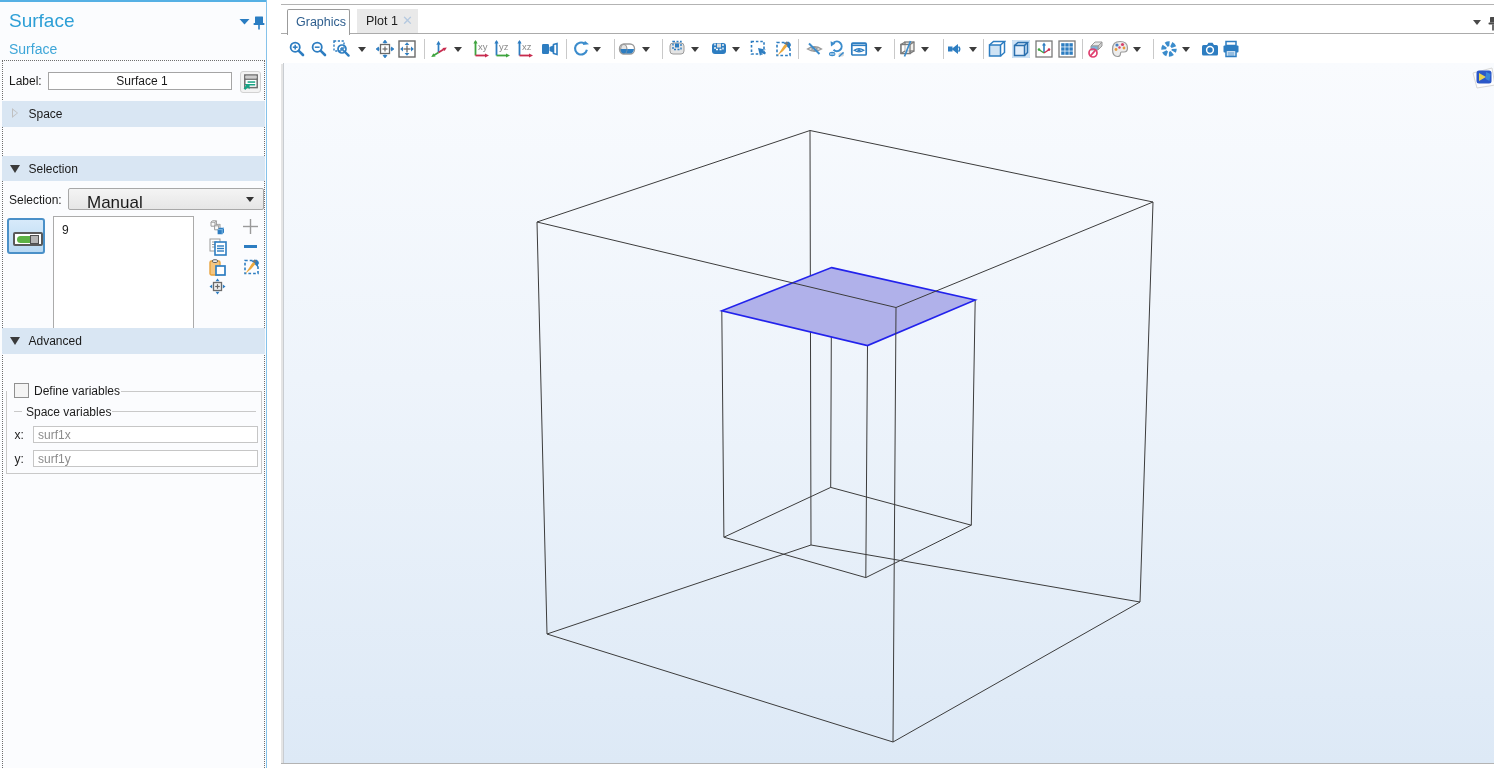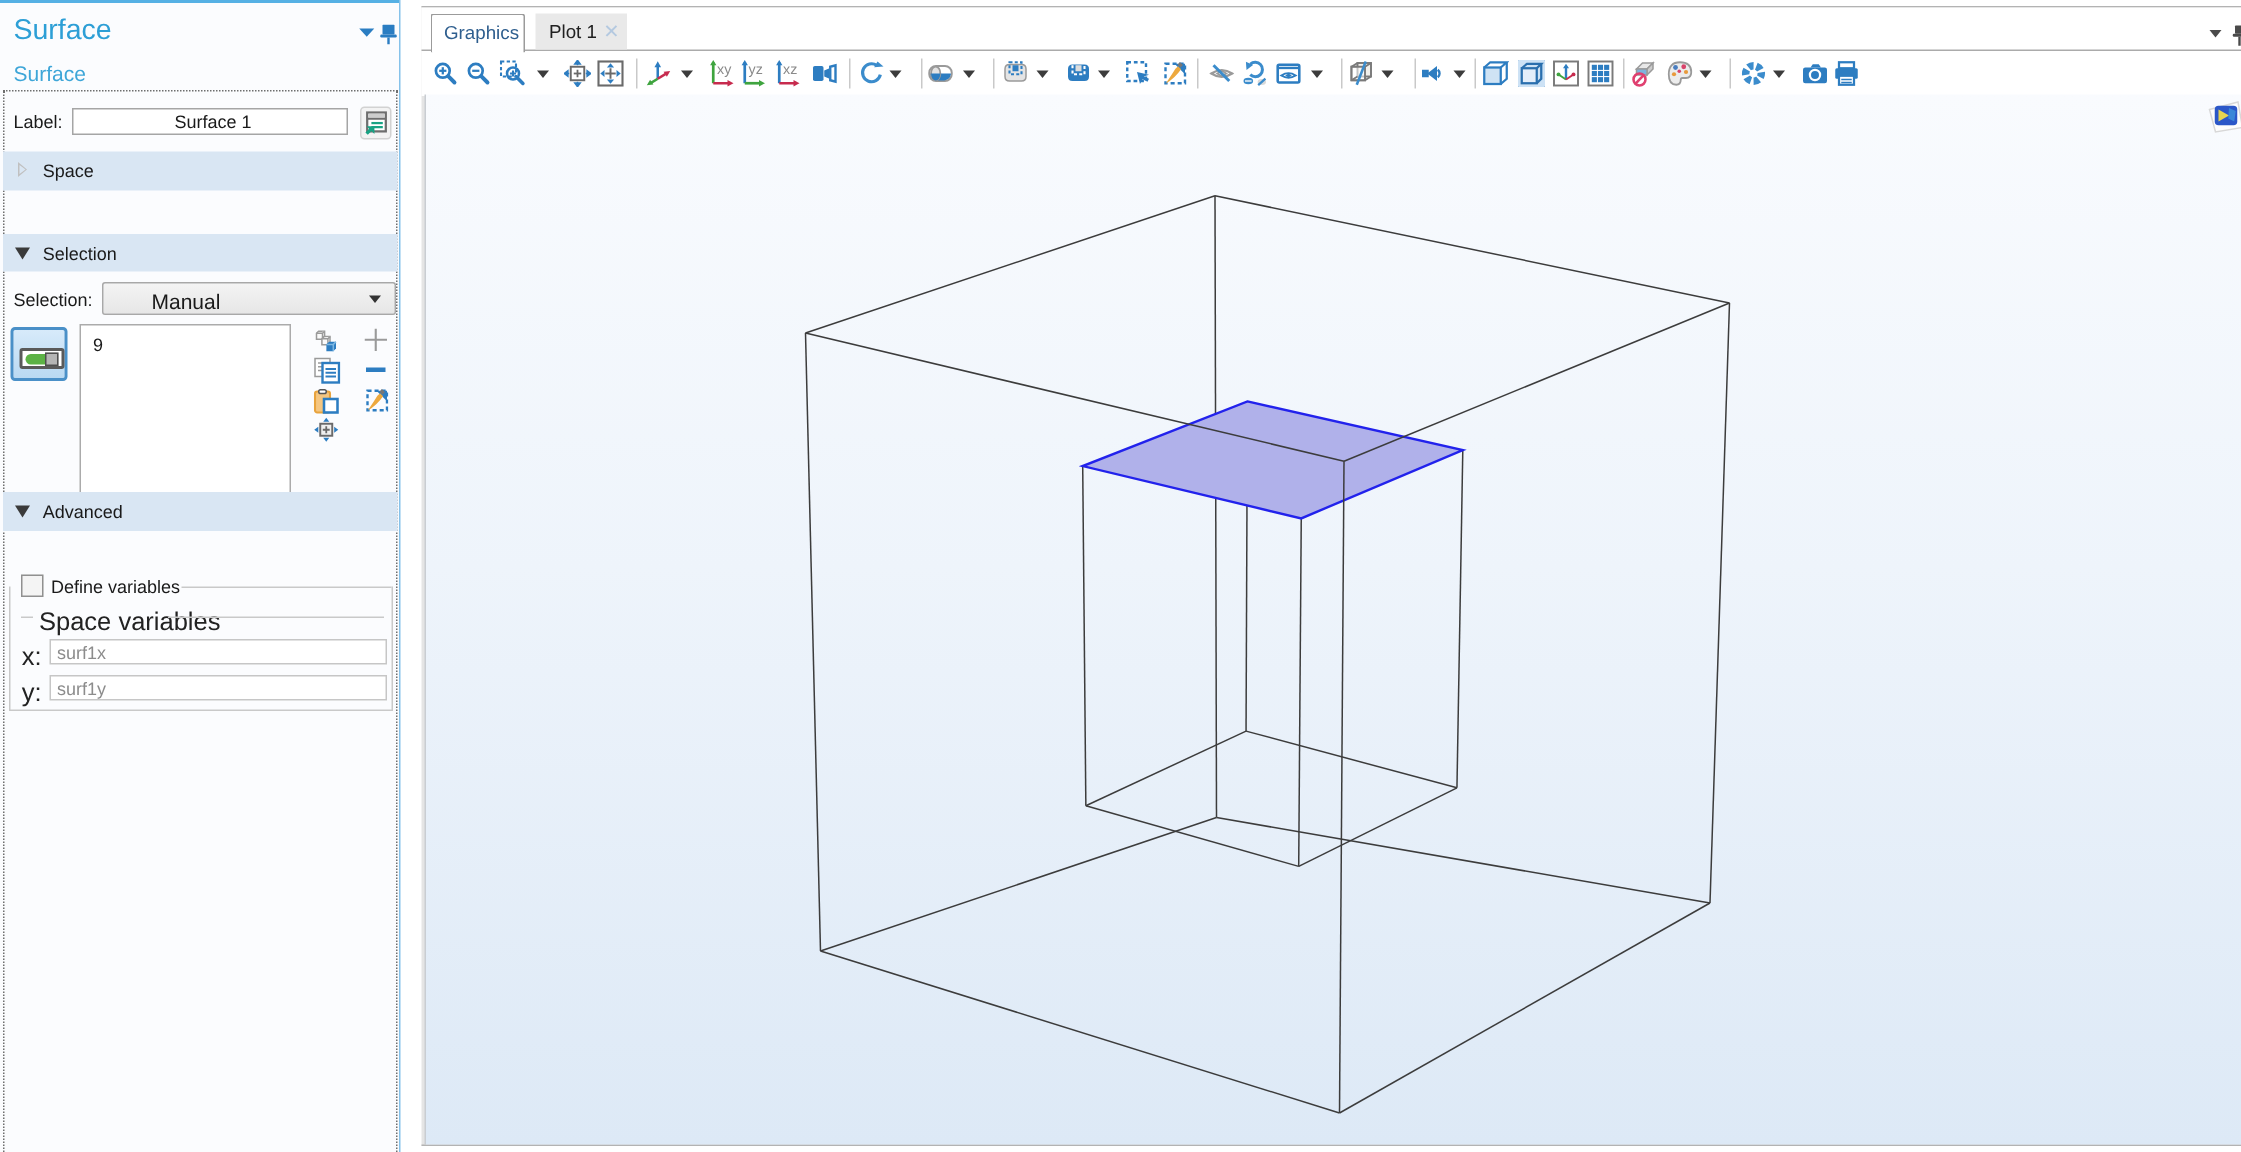--- a/index.html
+++ b/index.html
@@ -12,24 +12,24 @@
 .surface-t{position:absolute;left:9px;top:41px;font-size:14px;color:#3ea6d8;}
 #dotted{position:absolute;left:2px;top:60px;width:261px;height:720px;border:1px dotted #6e6e6e;}
 .lbl{font-size:12px;color:#1a1a1a;}
 .tinput{position:absolute;background:#fff;border:1px solid #a5a5a5;font-size:12px;color:#1a1a1a;padding:0 0 0 4px;line-height:16px;font-family:"Liberation Sans",sans-serif;}
 .sbar{position:absolute;left:2px;width:263px;height:25.5px;background:#d9e6f3;}
 .sbar .t{position:absolute;left:26.5px;top:6px;font-size:12px;color:#1a1a1a;}
 .carr{position:absolute;left:10px;top:7px;width:0;height:0;border-left:6px solid #c0c0c0;border-top:5px solid transparent;border-bottom:5px solid transparent;}
 .carr:after{content:"";position:absolute;left:-5px;top:-3.5px;width:0;height:0;border-left:4px solid #d9e6f3;border-top:3.5px solid transparent;border-bottom:3.5px solid transparent;}
 .earr{position:absolute;left:8px;top:9px;width:0;height:0;border-top:8px solid #3a3a3a;border-left:5px solid transparent;border-right:5px solid transparent;}
 .combo{position:absolute;border:1px solid #a8a8a8;border-radius:2px;background:linear-gradient(#f4f4f4,#e6e6e6);}
-.combo .ct{position:absolute;left:32px;top:3.5px;font-size:14px;color:#1a1a1a;}
+.combo .ct{position:absolute;left:18px;top:3.5px;font-size:17px;color:#1a1a1a;}
 .combo .ca{position:absolute;right:9px;top:8px;width:0;height:0;border-top:5px solid #333;border-left:4px solid transparent;border-right:4px solid transparent;}
 .gline{position:absolute;background:#c9c9c9;}
-.gtext{position:absolute;font-size:17px;color:#222;}
+.gtext{position:absolute;font-size:12px;color:#222;}
 #gwin{position:absolute;left:281px;top:4px;width:1220px;height:758px;border-top:1px solid #b3b3b3;border-right:1px solid #b3b3b3;border-bottom:1px solid #b3b3b3;background:#e5e5e5;}
 #tabbar{position:absolute;left:0;top:0;width:1220px;height:29px;background:#fff;}
 #tabline{position:absolute;left:0;top:28px;width:1220px;height:1px;background:#ababab;}
 #tab1{position:absolute;left:6px;top:4px;width:61px;height:25px;background:#fff;border:1px solid #9b9b9b;border-bottom:none;border-radius:2px 2px 0 0;z-index:3;}
 #tab1 .t{position:absolute;left:8px;top:5px;font-size:12.5px;color:#2e5e8e;}
 #tab2{position:absolute;left:76px;top:4px;width:61px;height:24px;background:#e9e9e9;}
 #tab2 .t{position:absolute;left:9px;top:5px;font-size:12.5px;color:#202020;}
 #tab2 .x{position:absolute;right:5px;top:4px;font-size:13px;color:#b4c9e0;}
 #toolbar{position:absolute;left:0;top:29px;width:1220px;height:30px;background:#fff;}
 .sep{position:absolute;top:5px;width:1px;height:20px;background:#c9c9c9;}

